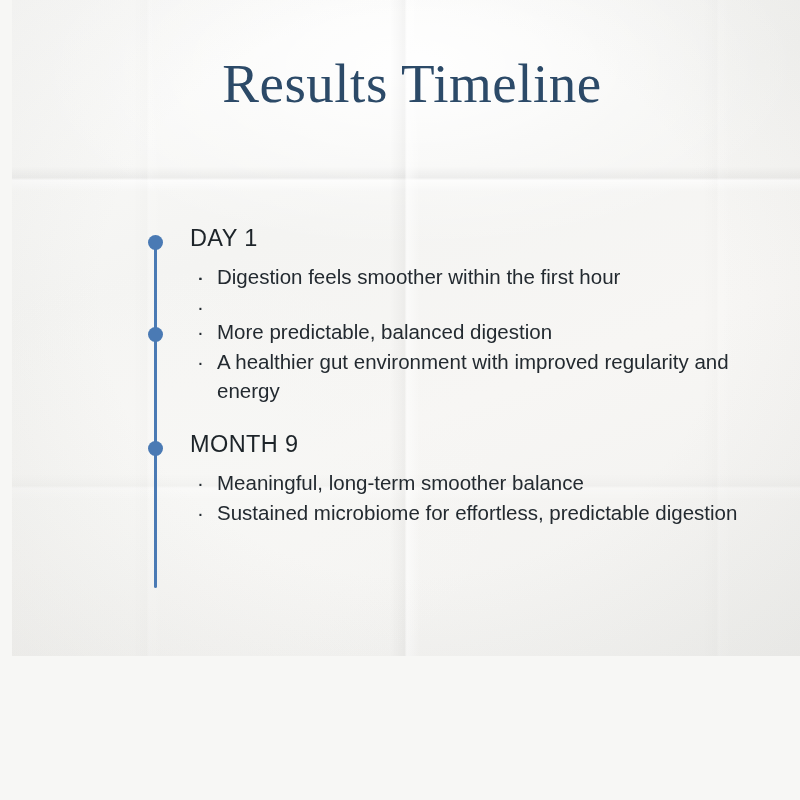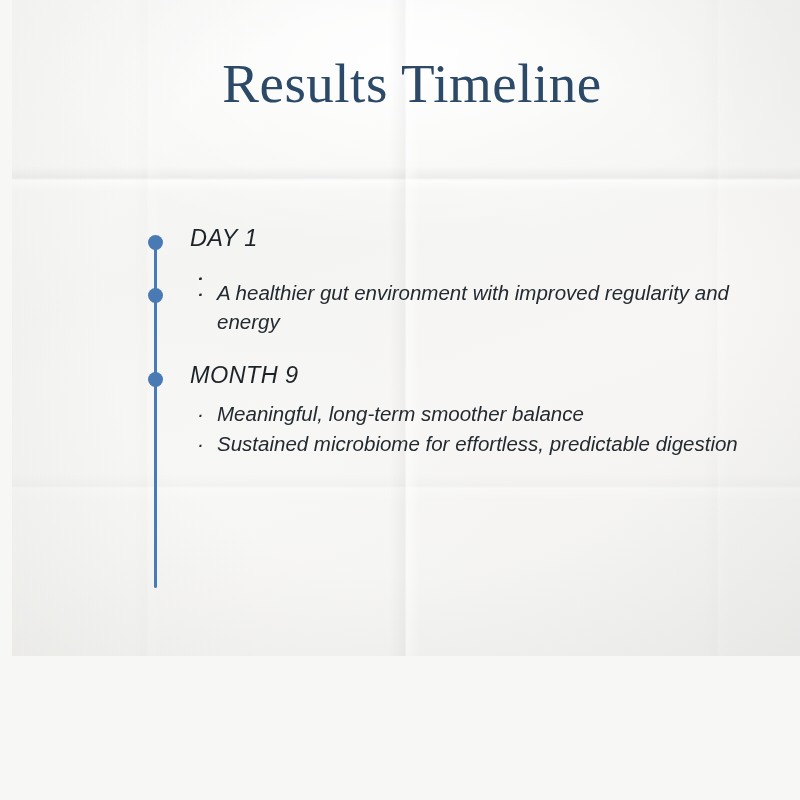--- a/index.html
+++ b/index.html
@@ -68,21 +68,20 @@
     letter-spacing: 0.5px;
     color: #2c4a68;
     font-weight: 400;
   }
 
   .timeline {
     position: absolute;
     top: 225px;
     left: 136px;
     width: 600px;
-    font-style: italic;
   }
 
   .axis {
     position: absolute;
     left: 6px;
     top: 17px;
     width: 3px;
     height: 346px;
     background: #4a7ab4;
     border-radius: 2px;
@@ -155,32 +154,34 @@
 
     <div class="stage">
       <div class="dot"></div>
       <div class="stage-label">DAY 1</div>
       <ul class="items">
         <li class="item">
           <span class="bullet">·</span>
         </li>
         <li class="item">
           <span class="bullet">·</span>
+          <span>Digestion feels smoother within the first hour</span>
         </li>
         <li class="item">
           <span class="bullet">·</span>
         </li>
       </ul>
     </div>
 
     <div class="stage">
       <div class="dot"></div>
       <ul class="items">
         <li class="item">
           <span class="bullet">·</span>
+          <span>More predictable, balanced digestion</span>
         </li>
         <li class="item">
           <span class="bullet">·</span>
           <span>A healthier gut environment with improved regularity and energy</span>
         </li>
       </ul>
     </div>
 
     <div class="stage">
       <div class="dot"></div>

